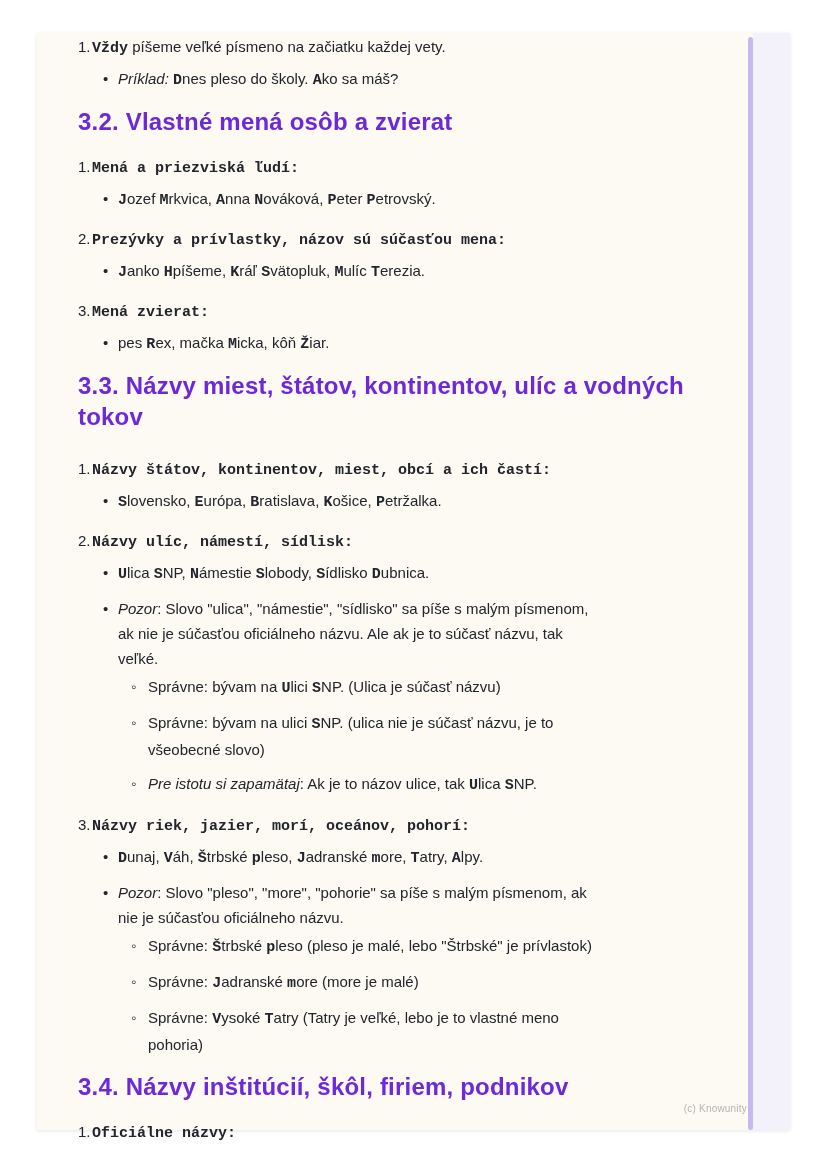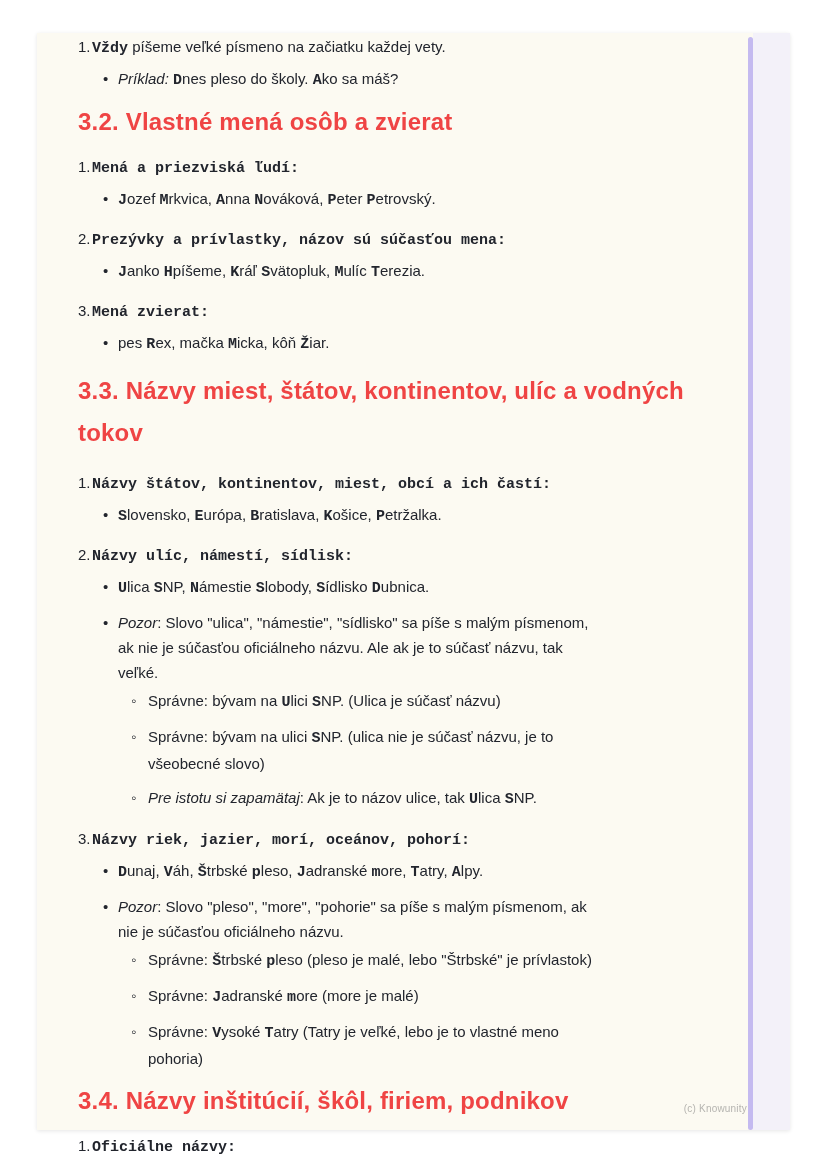--- a/index.html
+++ b/index.html
@@ -31,25 +31,25 @@
   .sub { margin-left: 53px; }
   .sub > .mk { width: 17px; }
 
   .m3  { margin-bottom: 3px; }
   .m5  { margin-bottom: 5px; }
   .m9  { margin-bottom: 9px; }
   .m13 { margin-bottom: 13px; }
   .m14 { margin-bottom: 14px; }
 
   h2.sect {
-    font-size: 24px; font-weight: 700; color: #ef4444;
+    font-size: 24px; font-weight: 700; color: #6d28d9;
     line-height: 31px; margin: 4px 0 17px 0; white-space: pre-line;
     letter-spacing: 0.2px;
   }
-  h2.sect.twoline { line-height: 42px; margin-bottom: 16px; }
+  h2.sect.twoline { line-height: 31px; margin-bottom: 24px; }
 
   .b { font-weight: 700; font-family: Liberation Mono, monospace; }
   .i { font-style: italic; }
 
   .watermark {
     position: absolute; right: 17px; bottom: 16px;
     font-size: 10px; color: #b5b4b0; letter-spacing: 0.2px;
   }
 </style>
 </head>

